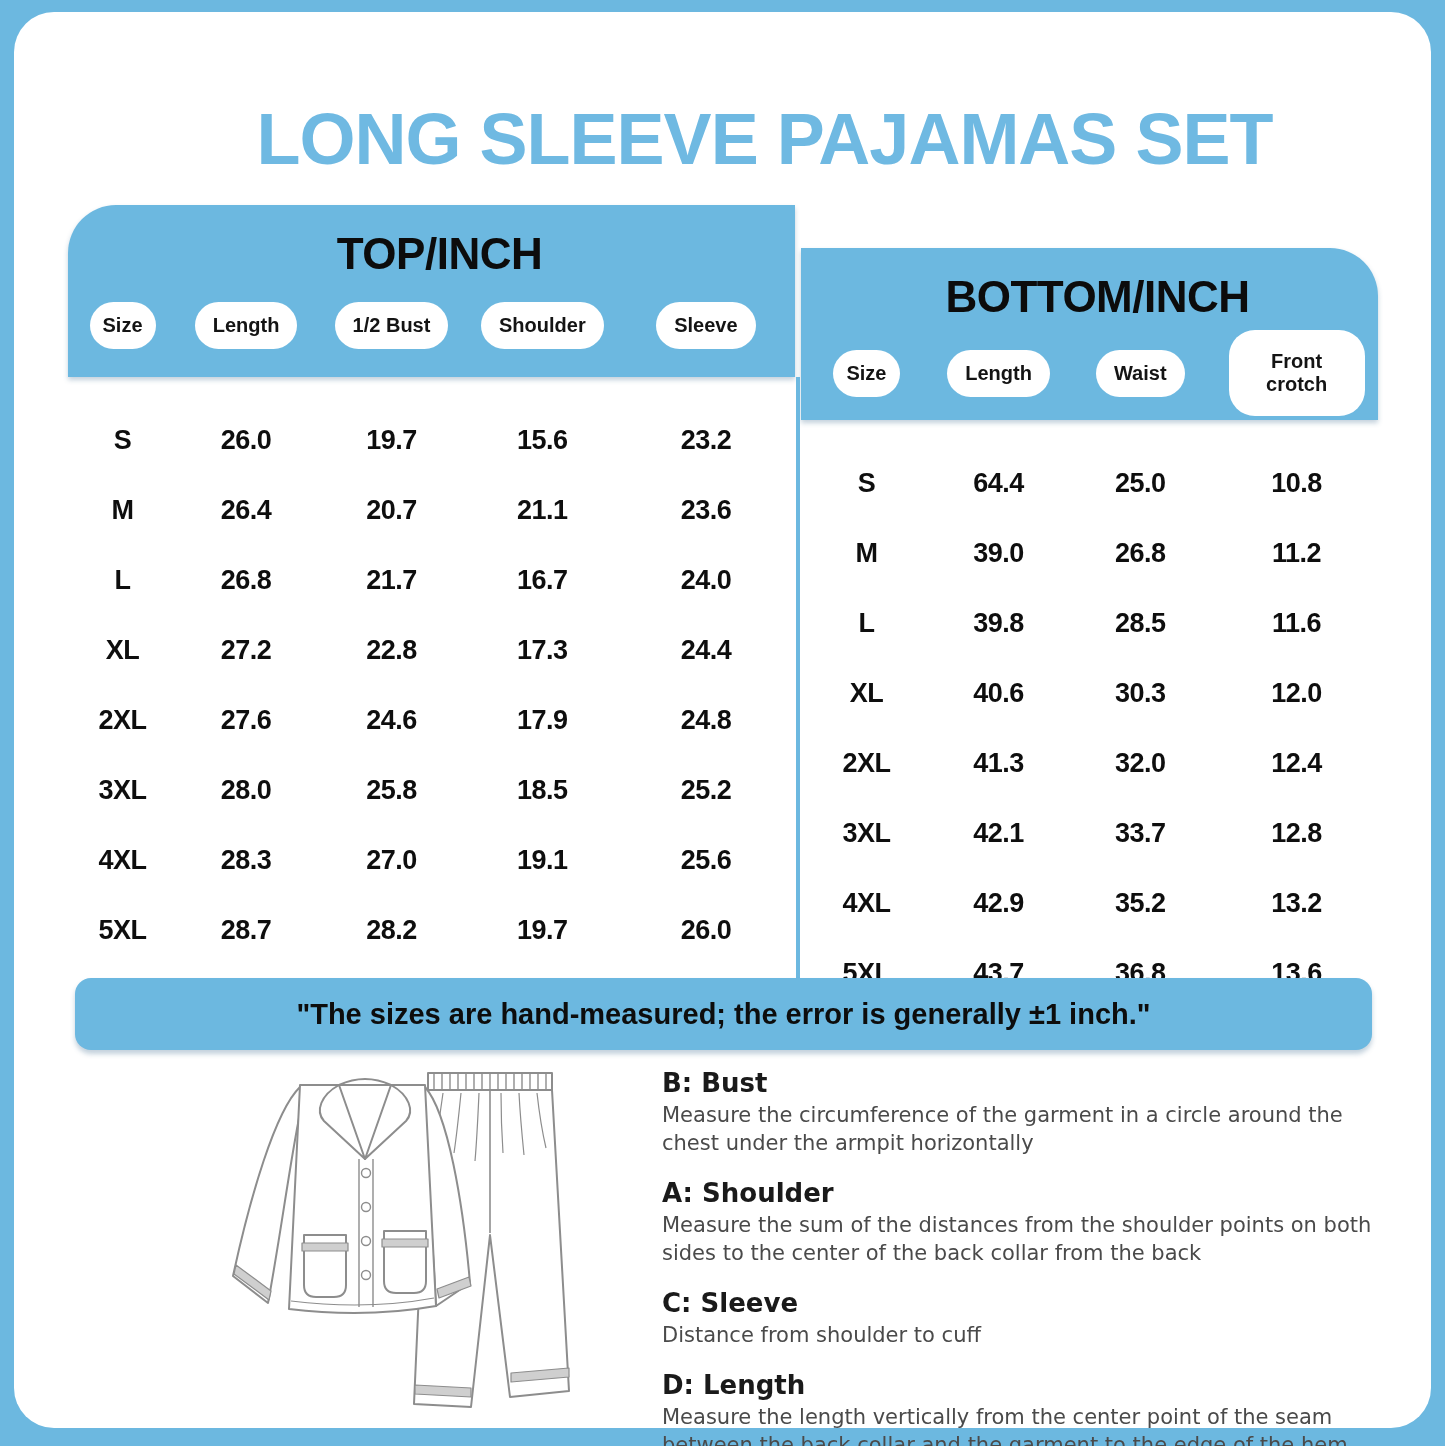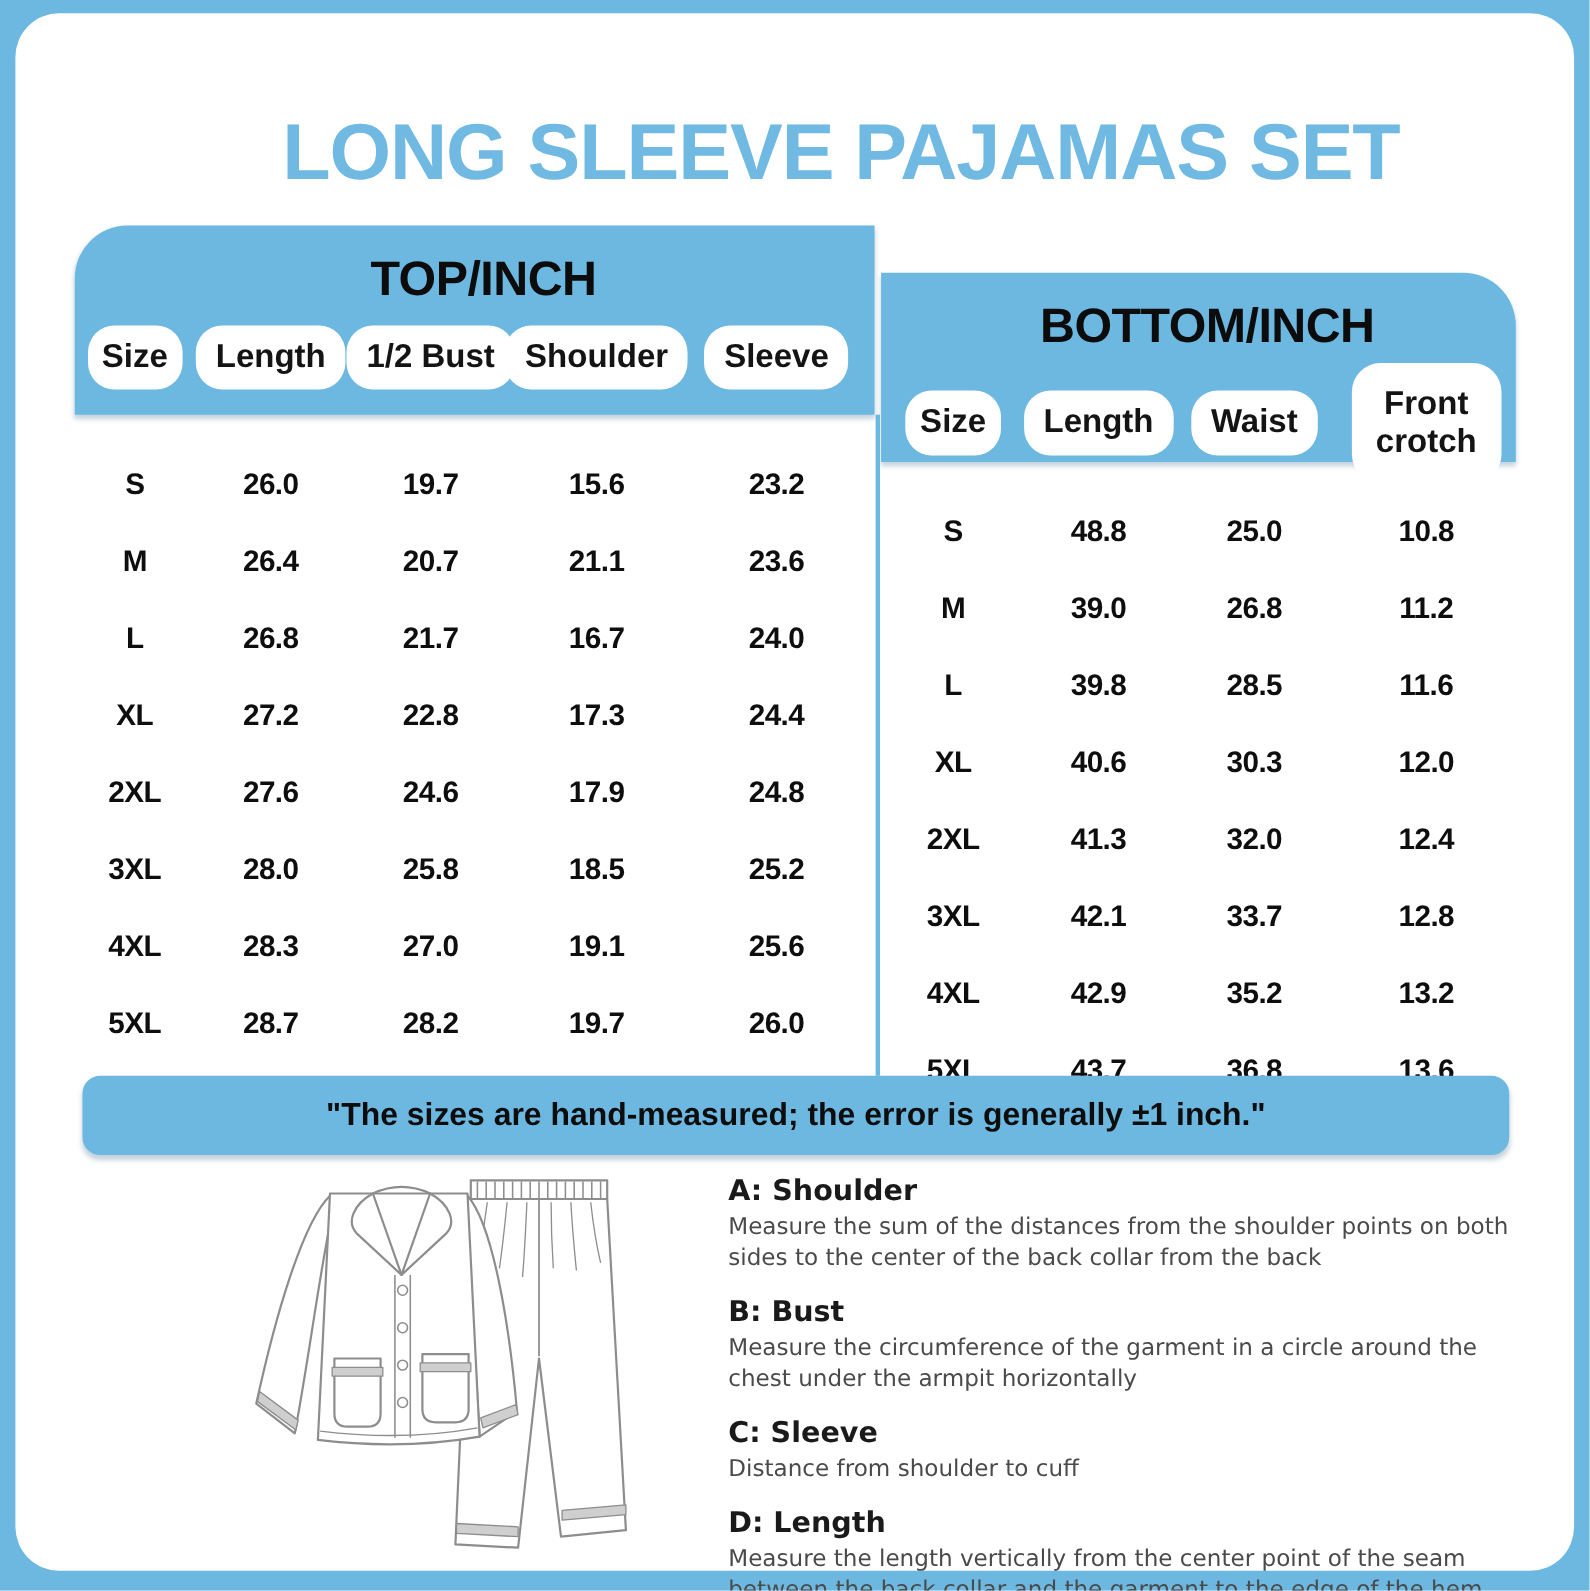--- a/index.html
+++ b/index.html
@@ -32,21 +32,21 @@
   .ttitle{
     margin-top:24px;text-align:center;
     font-size:44px;font-weight:bold;letter-spacing:-0.5px;color:#0c0c0c;padding-left:16px;
   }
   .pills{margin-top:8px;height:76px;display:grid;align-items:center;}
   .cols5{grid-template-columns:15% 19% 21% 20.5% 24.5%;}
   .cols4{grid-template-columns:22.7% 23.1% 26% 28.2%;}
   .pcell{display:flex;justify-content:center;align-items:center;}
   .pill{
     background:#ffffff;border-radius:24px;
-    padding:12px 18px;font-size:30px;font-weight:bold;color:#141414;
+    padding:12px 18px;font-size:20px;font-weight:bold;color:#141414;
     text-align:center;line-height:1.15;white-space:nowrap;
   }
   .pill.small{padding:12px 13px;}
   .pill.two-line{white-space:normal;max-width:104px;padding:20px 16px;border-radius:26px;}
   .tdata{padding-top:28px;}
   .trow{height:70px;display:grid;align-items:center;}
   .cell{
     text-align:center;font-size:27px;font-weight:bold;
     letter-spacing:-0.5px;color:#0e0e0e;
   }
@@ -173,21 +173,21 @@
             <span class="pill">Waist</span>
           </div>
         <div class="pcell">
             <span class="pill two-line">Front crotch</span>
           </div>
       </div>
     </div>
     <div class="tdata">
       <div class="trow cols4">
           <div class="cell">S</div>
-          <div class="cell">48.8</div>
+          <div class="cell">64.4</div>
           <div class="cell">25.0</div>
           <div class="cell">10.8</div>
         </div>
       <div class="trow cols4">
           <div class="cell">M</div>
           <div class="cell">39.0</div>
           <div class="cell">26.8</div>
           <div class="cell">11.2</div>
         </div>
       <div class="trow cols4">
@@ -261,28 +261,28 @@
     <circle cx="161" cy="212" r="4.5" stroke-width="1.4"></circle>
     <path d="M99,172 L141,172 L141,222 Q141,234 129,234 L111,234 Q99,234 99,222 Z"></path>
     <rect x="97" y="180" width="46" height="8" fill="#cfcfcf" stroke-width="1.2"></rect>
     <path d="M179,168 L221,168 L221,218 Q221,230 209,230 L191,230 Q179,230 179,218 Z"></path>
     <rect x="177" y="176" width="46" height="8" fill="#cfcfcf" stroke-width="1.2"></rect>
   </g>
 </svg>
 
 <div class="guide">
   <div class="guide-item">
+    <div class="guide-label">B: Bust</div>
+    <div class="guide-text">Measure the circumference of the garment in a circle around the chest under the armpit horizontally</div>
+  </div>
+  <div class="guide-item">
     <div class="guide-label">A: Shoulder</div>
     <div class="guide-text">Measure the sum of the distances from the shoulder points on both sides to the center of the back collar from the back</div>
   </div>
   <div class="guide-item">
-    <div class="guide-label">B: Bust</div>
-    <div class="guide-text">Measure the circumference of the garment in a circle around the chest under the armpit horizontally</div>
-  </div>
-  <div class="guide-item">
     <div class="guide-label">C: Sleeve</div>
     <div class="guide-text">Distance from shoulder to cuff</div>
   </div>
   <div class="guide-item">
     <div class="guide-label">D: Length</div>
     <div class="guide-text">Measure the length vertically from the center point of the seam between the back collar and the garment to the edge of the hem</div>
   </div>
 </div>
 
 </body></html>

